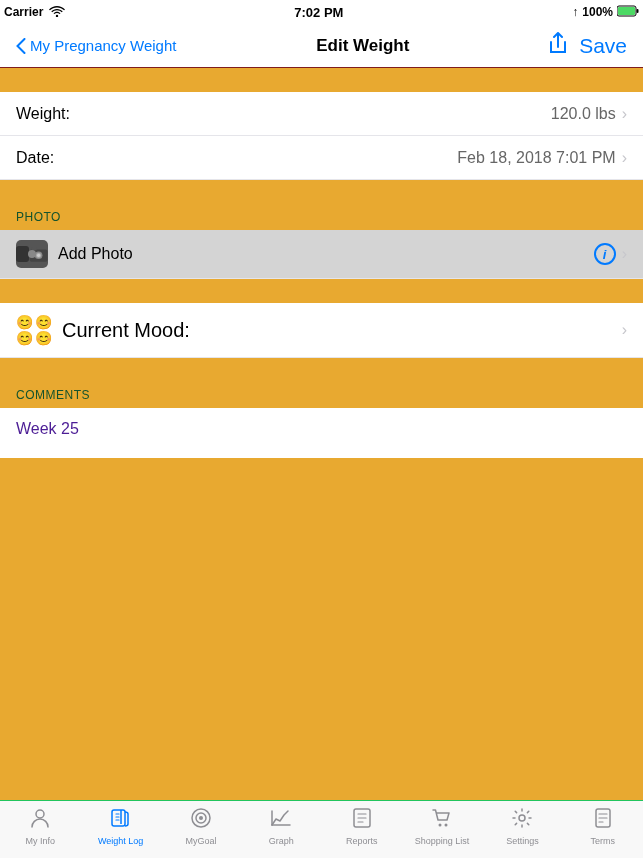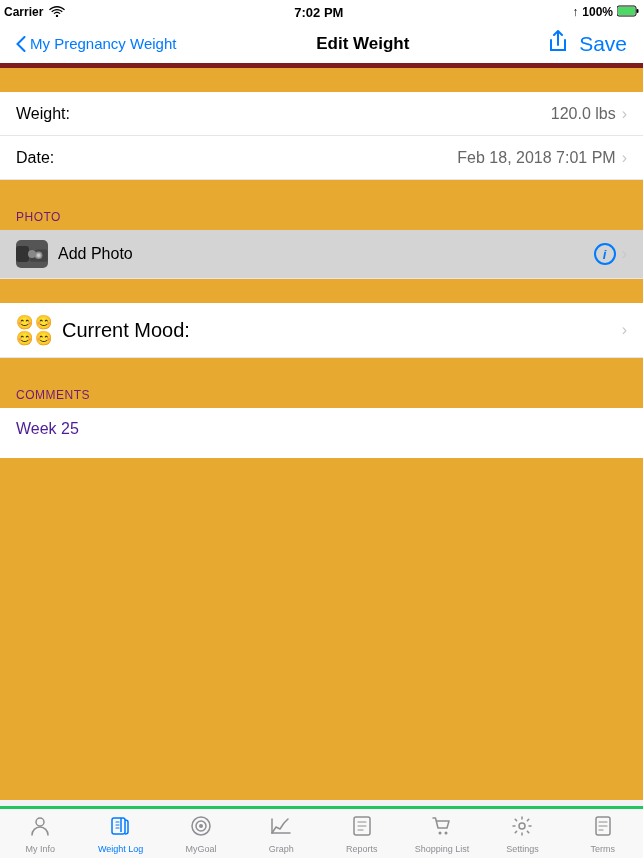--- a/index.html
+++ b/index.html
@@ -27,21 +27,21 @@
     .status-center { font-size: 13px; font-weight: 600; }
     .status-right { display: flex; align-items: center; gap: 4px; font-size: 12px; }
 
     
     .nav-bar {
       display: flex;
       align-items: center;
       justify-content: space-between;
       background: #fff;
       padding: 8px 16px;
-      border-bottom: 5px solid #7f1d1d;
+      border-bottom: 1px solid #7f1d1d;
       height: 44px;
     }
     .nav-back {
       color: #007aff;
       font-size: 15px;
       display: flex;
       align-items: center;
       gap: 4px;
       cursor: pointer;
     }
@@ -91,21 +91,21 @@
     .row-chevron {
       color: #c7c7cc;
       font-size: 16px;
     }
 
     
     .section-header {
       background: #e8a930;
       padding: 6px 16px;
       font-size: 12px;
-      color: #701a75;
+      color: #14532d;
       font-weight: 500;
       letter-spacing: 0.5px;
     }
 
     .photo-row {
       display: flex;
       align-items: center;
       justify-content: space-between;
       padding: 10px 16px;
       background: #d4d4d4;
@@ -216,23 +216,23 @@
       background: #e8a930;
       flex: 1;
     }
 
     
     .tab-bar {
       position: absolute;
       bottom: 0;
       left: 0;
       right: 0;
-      height: 52px;
+      height: 58px;
       background: #f8f8f8;
-      border-top: 3px solid #22c55e;
+      border-top: 1px solid #22c55e;
       display: flex;
       align-items: flex-start;
       justify-content: space-around;
       padding-top: 6px;
     }
     .tab-item {
       display: flex;
       flex-direction: column;
       align-items: center;
       gap: 2px;

